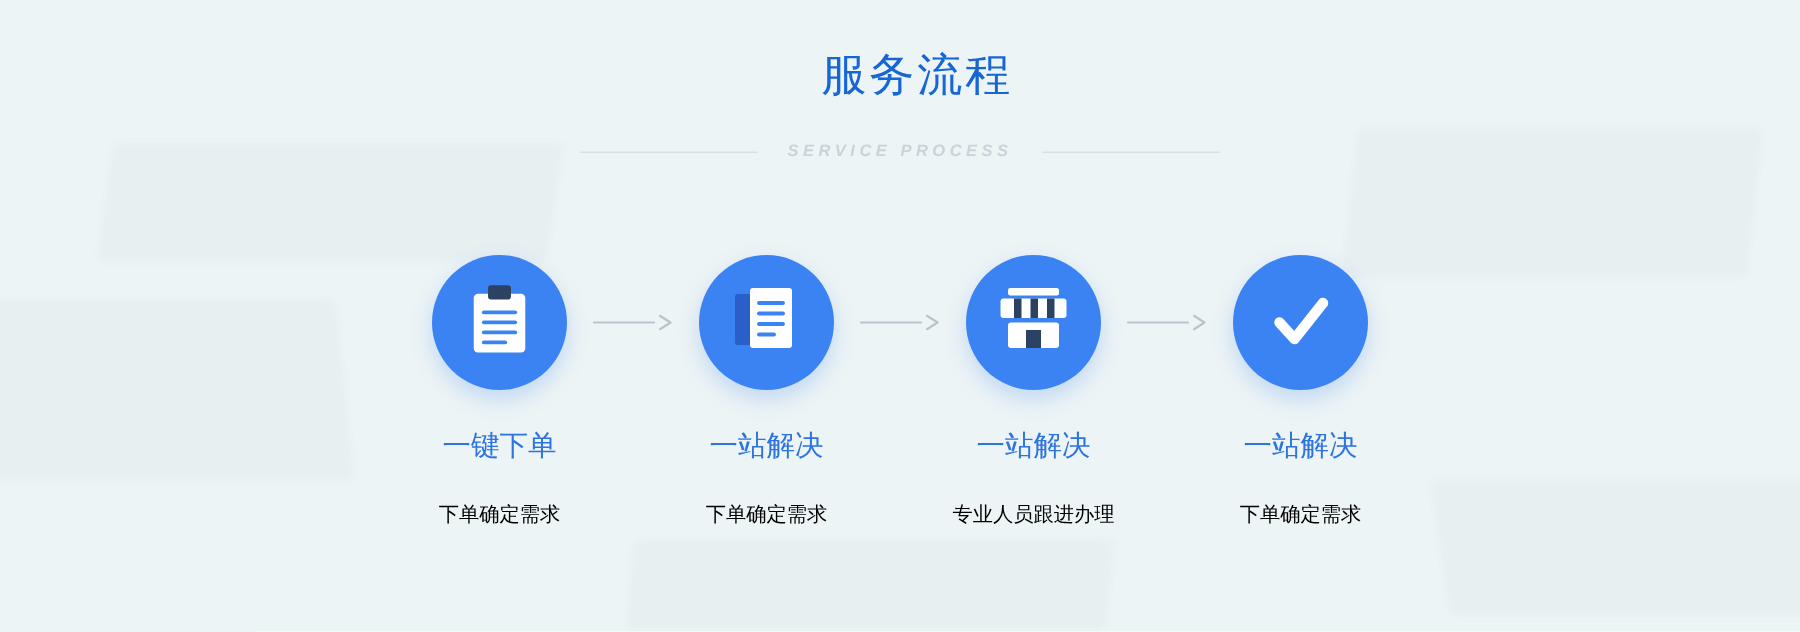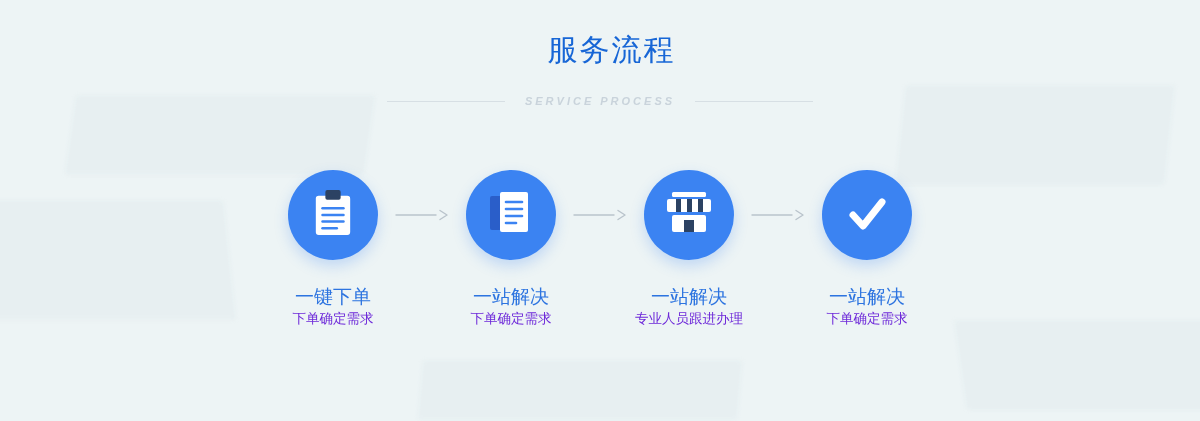--- a/index.html
+++ b/index.html
@@ -83,23 +83,23 @@
     box-shadow: 0 6px 14px rgba(59, 131, 242, 0.25);
   }
   .step-title {
     margin-top: 24px;
     font-size: 19px;
     font-weight: 400;
     color: #2d74e0;
     white-space: nowrap;
   }
   .step-desc {
-    margin-top: 0;
+    margin-top: 24px;
     font-size: 13.5px;
-    color: #6d28d9;
+    color: #000000;
     white-space: nowrap;
   }
   .flow-arrow {
     width: 56px;
     margin-top: 39px;
     flex: none;
     display: flex;
     align-items: center;
     justify-content: center;
   }

